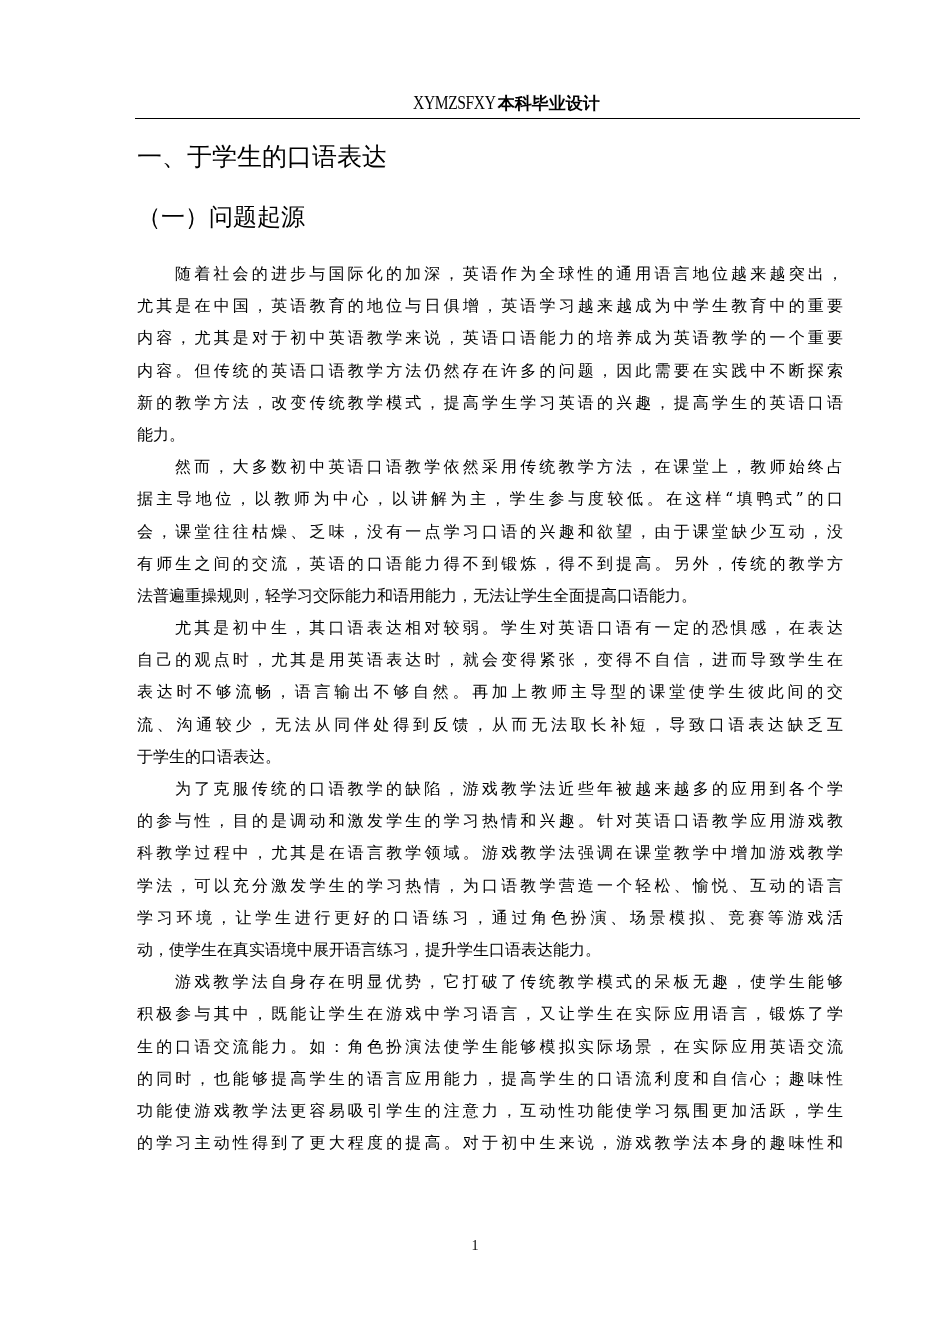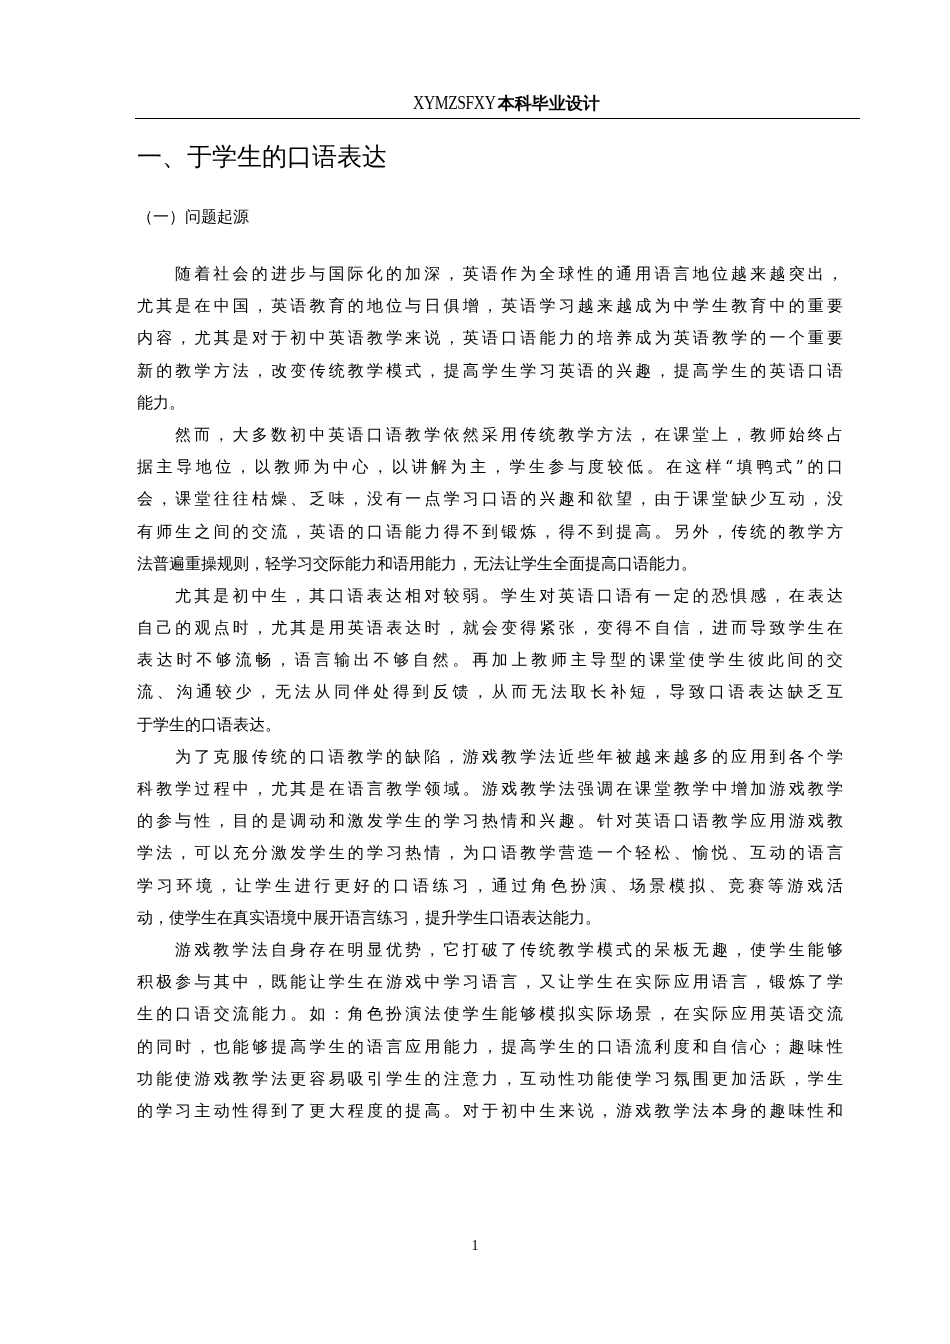--- a/index.html
+++ b/index.html
@@ -62,21 +62,21 @@
       font-family: "DejaVu Sans", sans-serif;
       font-size: 25px;
       line-height: 34px;
       white-space: nowrap;
     }
     .h2 {
       position: absolute;
       left: 137px;
       top: 200px;
       font-family: "DejaVu Sans", sans-serif;
-      font-size: 16px;
+      font-size: 24px;
       line-height: 34px;
       white-space: nowrap;
     }
     .body-text {
       position: absolute;
       left: 137px;
       top: 258px;
       width: 710px;
       font-family: "DejaVu Serif", "Liberation Serif", serif;
       font-size: 16px;
@@ -120,20 +120,21 @@
 
   <div class="h1">一、于学生的口语表达</div>
   <div class="h2">（一）问题起源</div>
 
   <div class="body-text">
 
     <div>
       <span class="line first">随着社会的进步与国际化的加深，英语作为全球性的通用语言地位越来越突出，</span>
       <span class="line">尤其是在中国，英语教育的地位与日俱增，英语学习越来越成为中学生教育中的重要</span>
       <span class="line">内容，尤其是对于初中英语教学来说，英语口语能力的培养成为英语教学的一个重要</span>
+      <span class="line">内容。但传统的英语口语教学方法仍然存在许多的问题，因此需要在实践中不断探索</span>
       <span class="line">新的教学方法，改变传统教学模式，提高学生学习英语的兴趣，提高学生的英语口语</span>
       <span class="line last">能力。</span>
     </div>
 
     <div>
       <span class="line first">然而，大多数初中英语口语教学依然采用传统教学方法，在课堂上，教师始终占</span>
       <span class="line">据主导地位，以教师为中心，以讲解为主，学生参与度较低。在这样“填鸭式”的口</span>
       <span class="line">会，课堂往往枯燥、乏味，没有一点学习口语的兴趣和欲望，由于课堂缺少互动，没</span>
       <span class="line">有师生之间的交流，英语的口语能力得不到锻炼，得不到提高。另外，传统的教学方</span>
       <span class="line last">法普遍重操规则，轻学习交际能力和语用能力，无法让学生全面提高口语能力。</span>
@@ -142,22 +143,22 @@
     <div>
       <span class="line first">尤其是初中生，其口语表达相对较弱。学生对英语口语有一定的恐惧感，在表达</span>
       <span class="line">自己的观点时，尤其是用英语表达时，就会变得紧张，变得不自信，进而导致学生在</span>
       <span class="line">表达时不够流畅，语言输出不够自然。再加上教师主导型的课堂使学生彼此间的交</span>
       <span class="line">流、沟通较少，无法从同伴处得到反馈，从而无法取长补短，导致口语表达缺乏互</span>
       <span class="line last">于学生的口语表达。</span>
     </div>
 
     <div>
       <span class="line first">为了克服传统的口语教学的缺陷，游戏教学法近些年被越来越多的应用到各个学</span>
+      <span class="line">的参与性，目的是调动和激发学生的学习热情和兴趣。针对英语口语教学应用游戏教</span>
       <span class="line">科教学过程中，尤其是在语言教学领域。游戏教学法强调在课堂教学中增加游戏教学</span>
-      <span class="line">的参与性，目的是调动和激发学生的学习热情和兴趣。针对英语口语教学应用游戏教</span>
       <span class="line">学法，可以充分激发学生的学习热情，为口语教学营造一个轻松、愉悦、互动的语言</span>
       <span class="line">学习环境，让学生进行更好的口语练习，通过角色扮演、场景模拟、竞赛等游戏活</span>
       <span class="line last">动，使学生在真实语境中展开语言练习，提升学生口语表达能力。</span>
     </div>
 
     <div>
       <span class="line first">游戏教学法自身存在明显优势，它打破了传统教学模式的呆板无趣，使学生能够</span>
       <span class="line">积极参与其中，既能让学生在游戏中学习语言，又让学生在实际应用语言，锻炼了学</span>
       <span class="line">生的口语交流能力。如：角色扮演法使学生能够模拟实际场景，在实际应用英语交流</span>
       <span class="line">的同时，也能够提高学生的语言应用能力，提高学生的口语流利度和自信心；趣味性</span>

